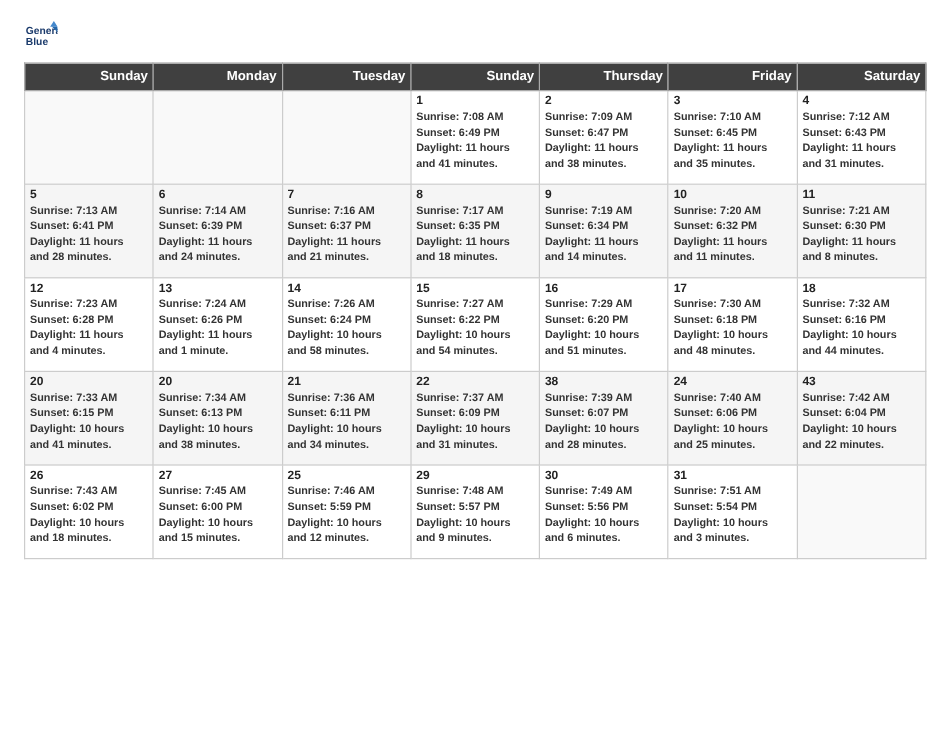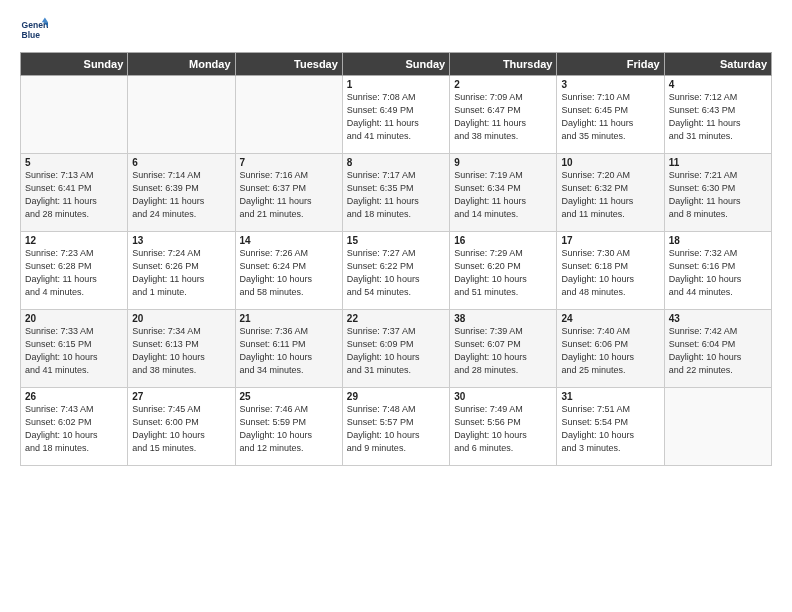--- a/index.html
+++ b/index.html
@@ -73,20 +73,21 @@
     .day-number {
       font-weight: bold;
       font-size: 10px;
       display: block;
       margin-bottom: 1px;
     }
     .day-info {
       line-height: 1.45;
       font-size: 9px;
       color: #333;
+      font-weight: bold;
     }
     .empty-cell {
       background: #f9f9f9 !important;
     }
   </style>
 </head>
 <body>
 
 <div class="page">
   <div class="header">

